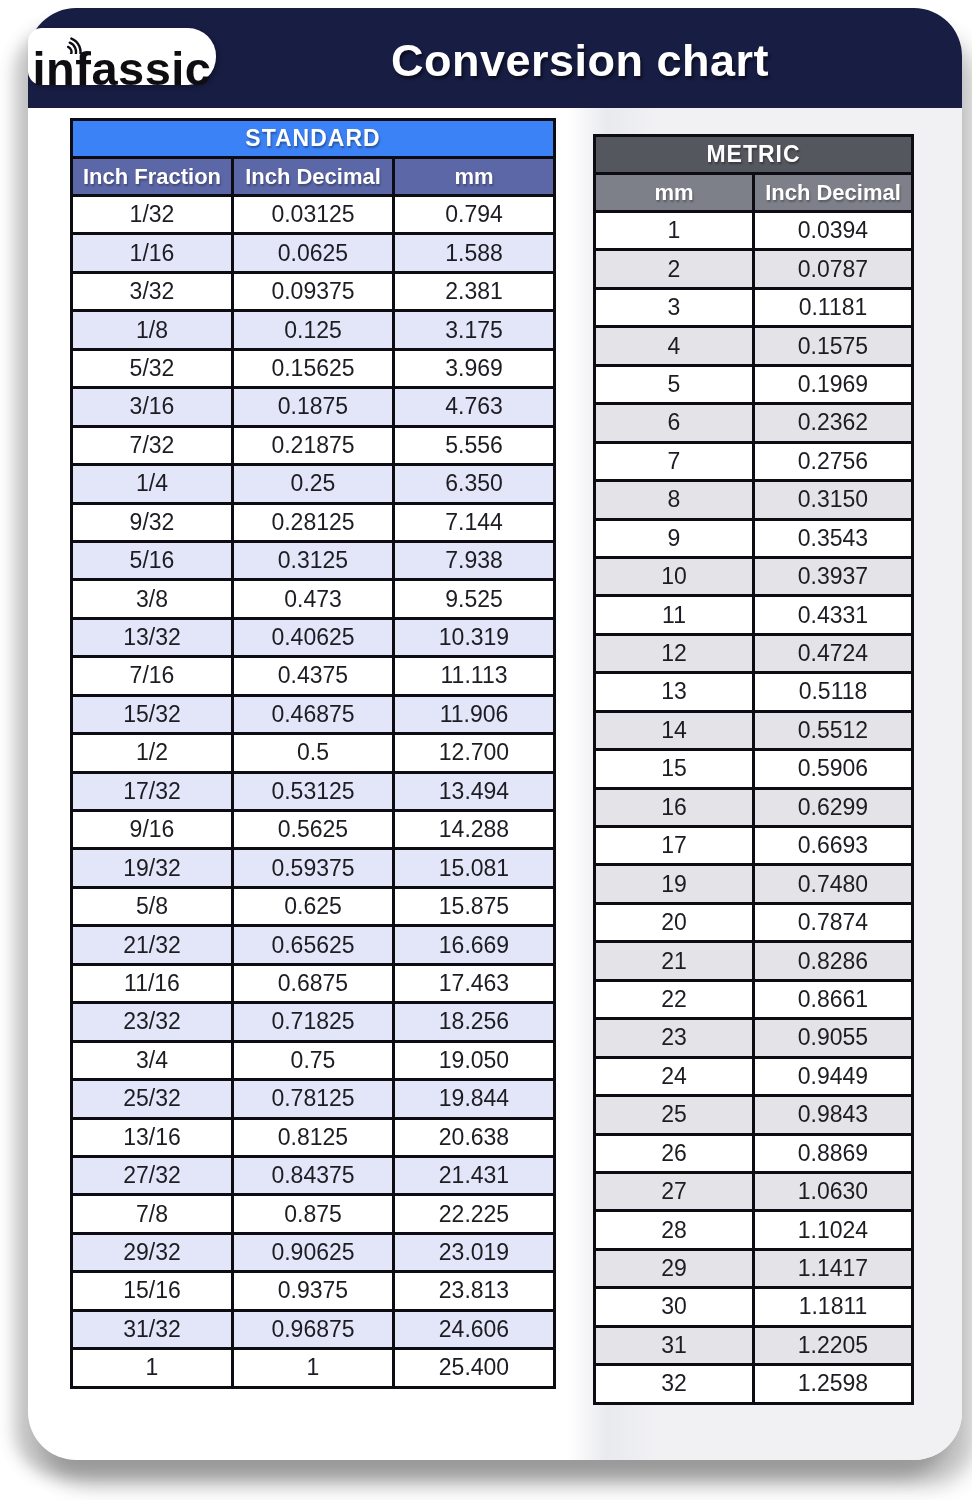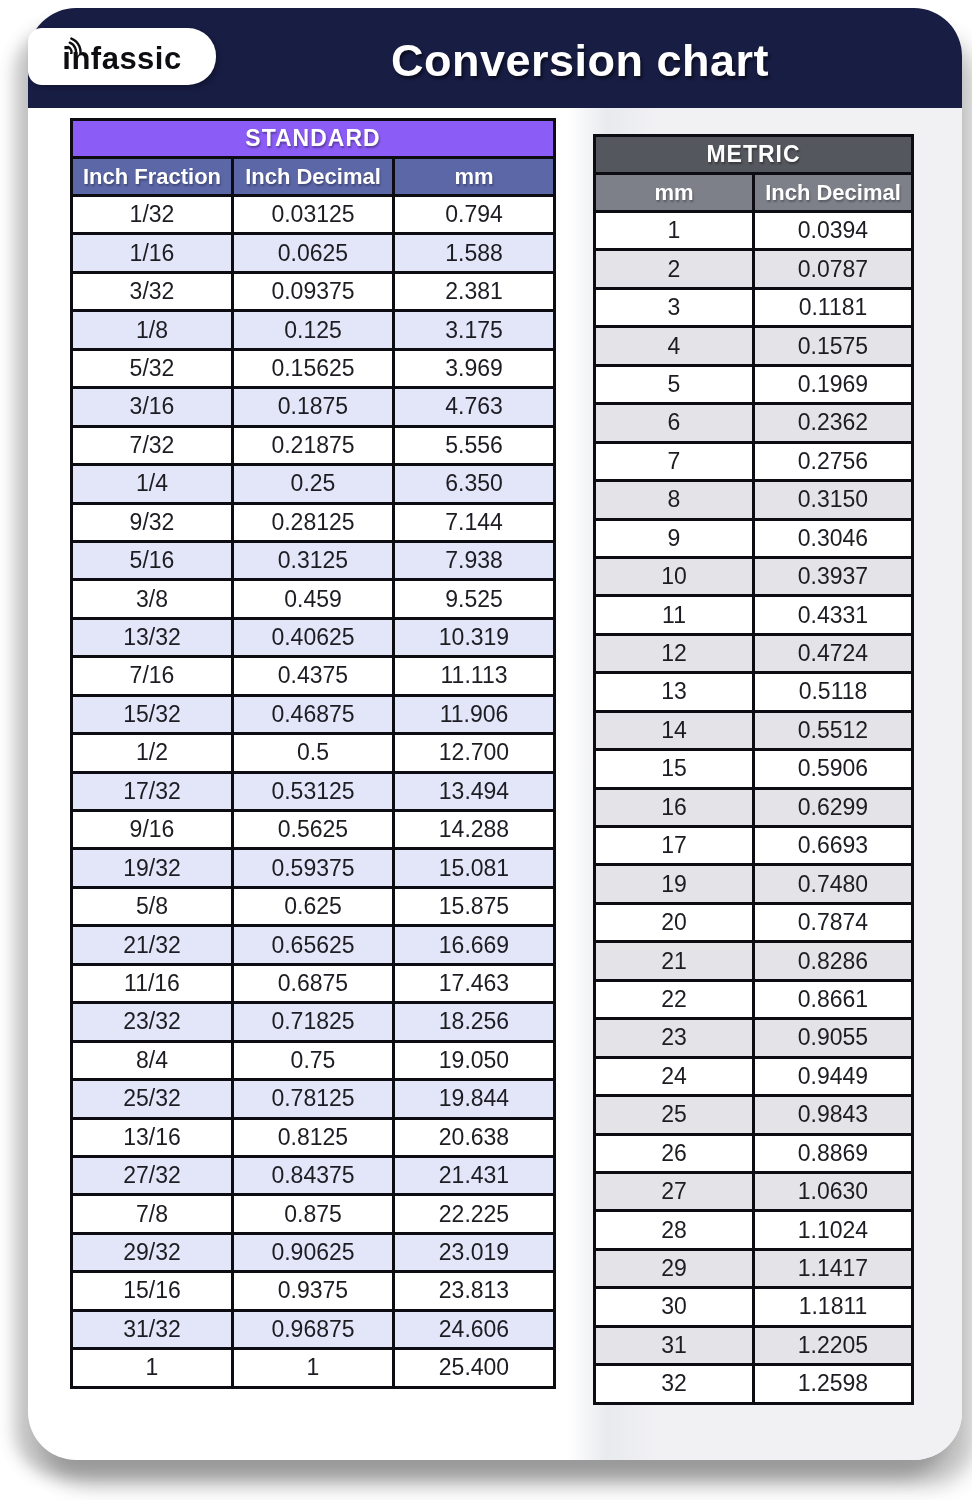--- a/index.html
+++ b/index.html
@@ -37,21 +37,21 @@
     left: 0; top: 20px;
     width: 188px; height: 57px;
     background: #ffffff;
     border-radius: 14px 28px 28px 14px;
     box-shadow: 3px 3px 5px rgba(0,0,0,0.25);
   }
   .logo-text {
     position: absolute;
     left: 0; right: 0; top: 13px;
     text-align: center;
-    font-size: 31px;
+    font-size: 47px;
     font-weight: 700;
     letter-spacing: 0.5px;
     color: #0e0e12;
   }
   .signal-svg {
     position: absolute;
     left: 32px; top: 4px;
     width: 30px; height: 22px;
   }
   .page-title {
@@ -81,21 +81,21 @@
     vertical-align: middle;
   }
   .tbl-title-row th {
     height: 38px;
     color: #ffffff;
     font-size: 23px;
     font-weight: 700;
     letter-spacing: 1px;
     text-shadow: 1px 2px 2px rgba(0,0,0,0.35);
   }
-  .standard .tbl-title-row th { background: #8b5cf6; }
+  .standard .tbl-title-row th { background: #3b82f6; }
   .metric   .tbl-title-row th { background: #55575e; }
   .colhead-row th {
     height: 38px;
     color: #ffffff;
     font-size: 22px;
     font-weight: 700;
     text-shadow: 1px 2px 2px rgba(0,0,0,0.3);
   }
   .standard .colhead-row th { background: #5c67a8; margin-top: 20px; }
   .metric   .colhead-row th { background: #7d8089; }
@@ -185,21 +185,21 @@
           <td>0.28125</td>
           <td>7.144</td>
         </tr>
         <tr>
           <td>5/16</td>
           <td>0.3125</td>
           <td>7.938</td>
         </tr>
         <tr>
           <td>3/8</td>
-          <td>0.459</td>
+          <td>0.473</td>
           <td>9.525</td>
         </tr>
         <tr>
           <td>13/32</td>
           <td>0.40625</td>
           <td>10.319</td>
         </tr>
         <tr>
           <td>7/16</td>
           <td>0.4375</td>
@@ -244,21 +244,21 @@
           <td>11/16</td>
           <td>0.6875</td>
           <td>17.463</td>
         </tr>
         <tr>
           <td>23/32</td>
           <td>0.71825</td>
           <td>18.256</td>
         </tr>
         <tr>
-          <td>8/4</td>
+          <td>3/4</td>
           <td>0.75</td>
           <td>19.050</td>
         </tr>
         <tr>
           <td>25/32</td>
           <td>0.78125</td>
           <td>19.844</td>
         </tr>
         <tr>
           <td>13/16</td>
@@ -336,21 +336,21 @@
         <tr>
           <td>7</td>
           <td>0.2756</td>
         </tr>
         <tr>
           <td>8</td>
           <td>0.3150</td>
         </tr>
         <tr>
           <td>9</td>
-          <td>0.3046</td>
+          <td>0.3543</td>
         </tr>
         <tr>
           <td>10</td>
           <td>0.3937</td>
         </tr>
         <tr>
           <td>11</td>
           <td>0.4331</td>
         </tr>
         <tr>

